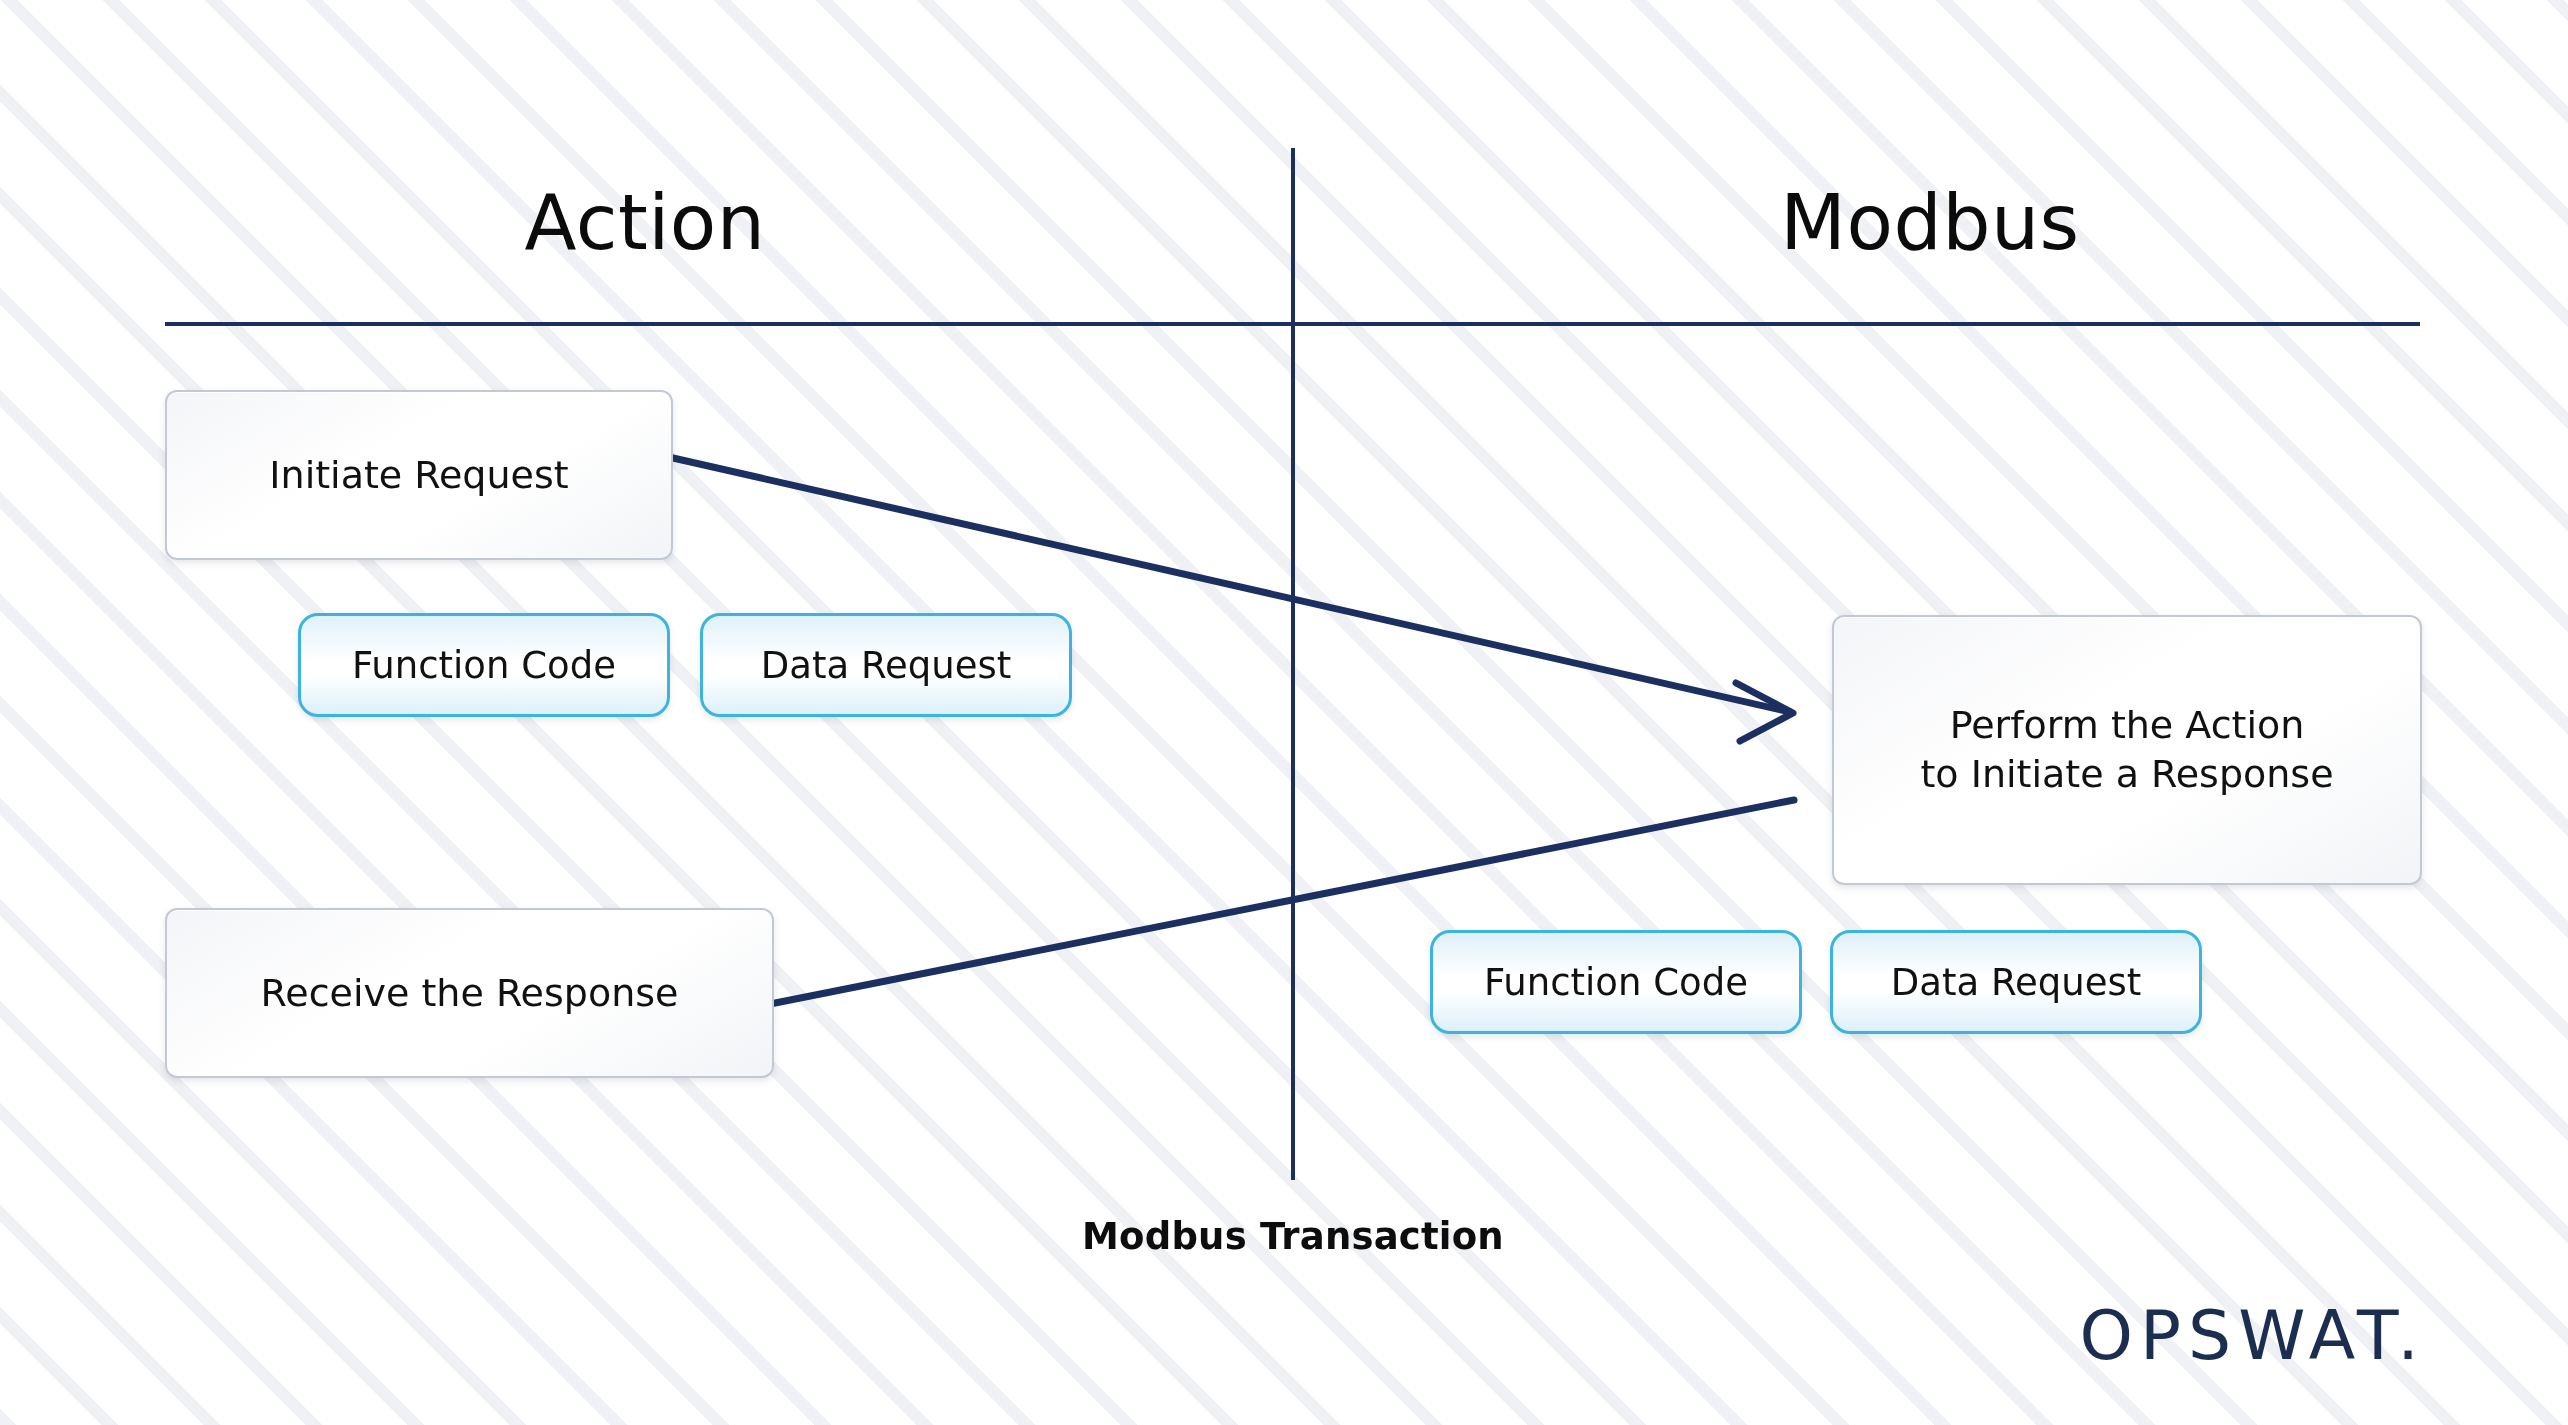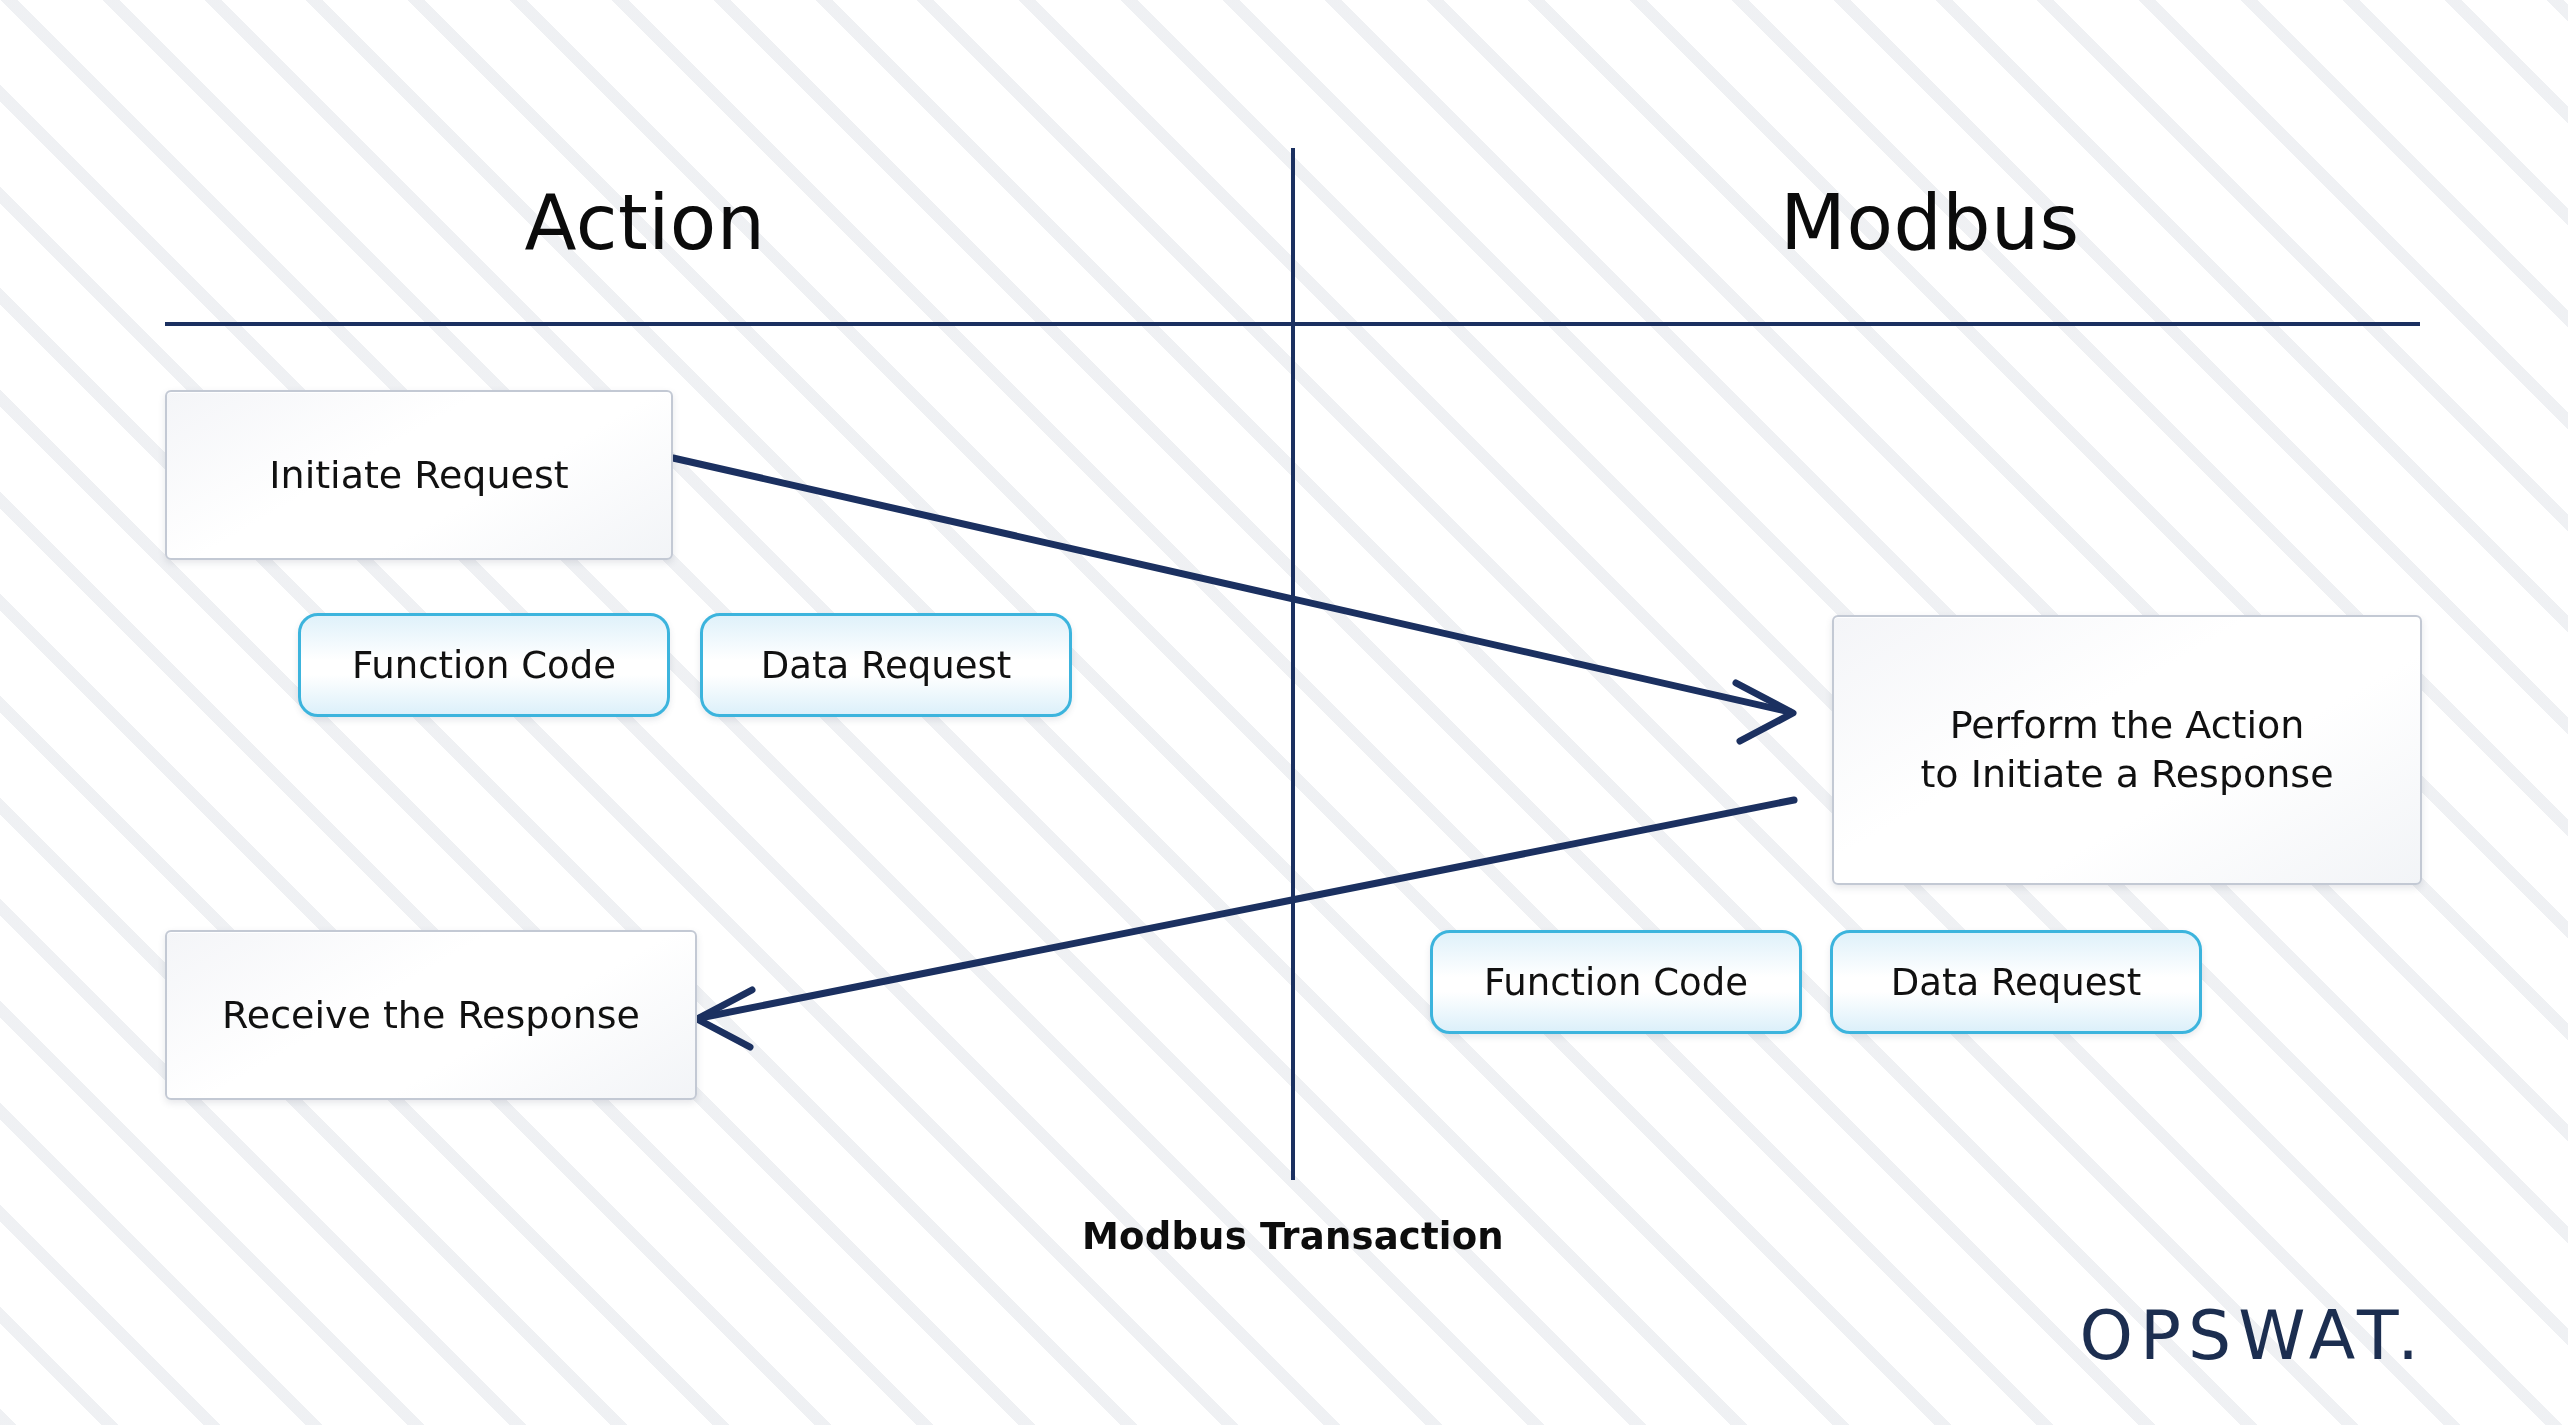--- a/index.html
+++ b/index.html
@@ -53,39 +53,39 @@
     width: 4px;
     height: 1032px;
     background: #1b3060;
   }
 
   
   .stage-box {
     position: absolute;
     box-sizing: border-box;
     border: 2px solid #c3c9d4;
-    border-radius: 6px;
+    border-radius: 12px;
     background: linear-gradient(150deg, #f4f5f8 0%, #ffffff 40%, #ffffff 62%, #f2f4f7 100%);
     box-shadow: 0 3px 7px rgba(60, 70, 95, 0.13), inset 0 1px 0 rgba(255,255,255,0.9);
     display: flex;
     align-items: center;
     justify-content: center;
     text-align: center;
   }
   .stage-box .stage-label {
     font-family: "DejaVu Sans", "Liberation Sans", sans-serif;
     font-size: 38px;
     font-weight: 400;
     color: #111111;
     line-height: 1.28;
     white-space: pre-line;
   }
 
   #box-initiate-request { left: 165px; top: 390px; width: 508px; height: 170px; }
-  #box-receive-response { left: 165px; top: 930px; width: 532px; height: 170px; }
+  #box-receive-response { left: 165px; top: 908px; width: 609px; height: 170px; }
   #box-perform-action   { left: 1832px; top: 615px; width: 590px; height: 270px; }
 
   
   .payload-box {
     position: absolute;
     box-sizing: border-box;
     border: 3px solid #3cb4dd;
     border-radius: 20px;
     background: linear-gradient(180deg, #dff1fa 0%, #ffffff 45%, #ffffff 60%, #dcf0fa 100%);
     box-shadow: 0 3px 6px rgba(60, 70, 95, 0.12);

